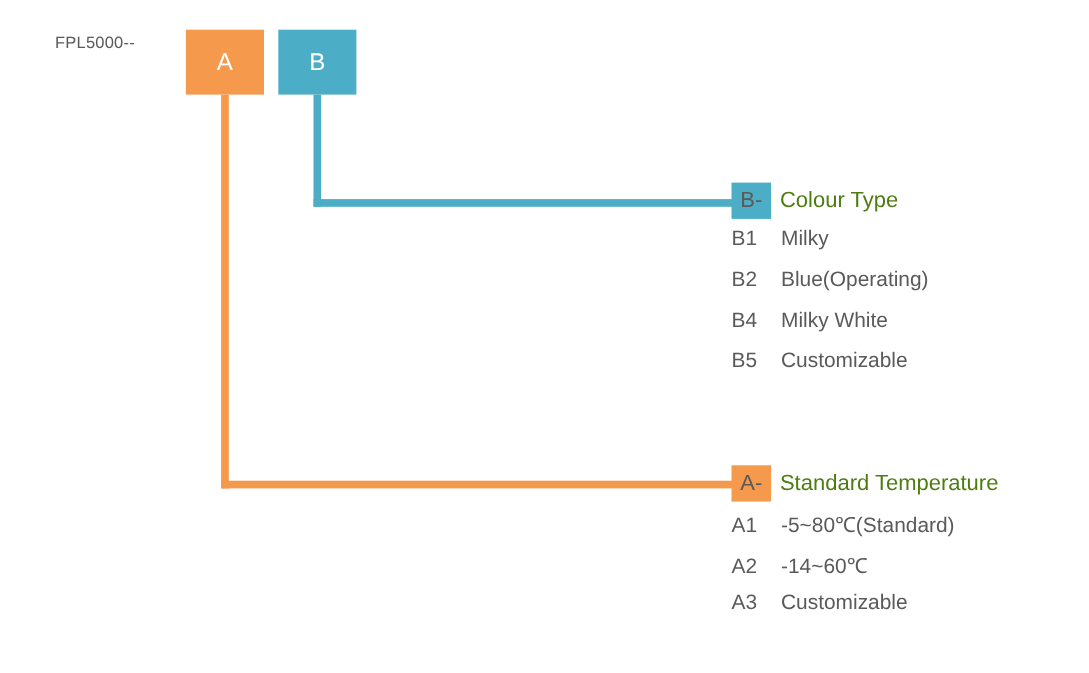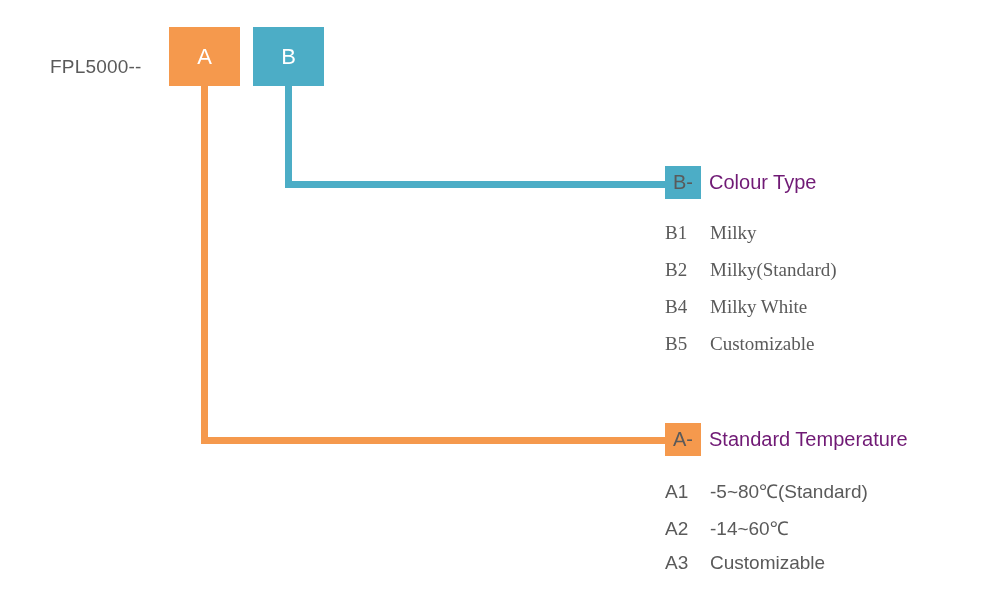--- a/index.html
+++ b/index.html
@@ -15,22 +15,22 @@
     width: 990px;
     height: 612px;
     background: #ffffff;
     overflow: hidden;
   }
 
   
   .prefix-label {
     position: absolute;
     left: 50px;
-    top: 56px;
-    font-size: 19px;
+    top: 31px;
+    font-size: 15px;
     color: #5a5a5a;
     letter-spacing: 0.2px;
     white-space: nowrap;
   }
   .code-box {
     position: absolute;
     width: 71px;
     height: 59px;
     top: 27px;
     display: flex;
@@ -112,21 +112,21 @@
     font-size: 20px;
     color: #5a5a5a;
     box-sizing: border-box;
   }
   .tag.teal { background: #4cadc6; }
   .tag.orange { background: #f5994d; }
 
   .heading-text {
     margin-left: 8px;
     font-size: 20px;
-    color: #701a75;
+    color: #4d7c0f;
     white-space: nowrap;
   }
 
   .option-row {
     display: flex;
     align-items: baseline;
     height: 37px;
     font-size: 19px;
     color: #5a5a5a;
   }
@@ -134,22 +134,22 @@
 
   .option-code {
     width: 36px;
     flex: none;
     white-space: nowrap;
   }
   .option-label {
     margin-left: 9px;
     white-space: nowrap;
   }
-  .group-b .options { margin-top: 23px; font-family: Liberation Serif, serif; }
-  .group-a .options { margin-top: 22px; }
+  .group-b .options { margin-top: 8px; }
+  .group-a .options { margin-top: 8px; }
 </style>
 </head>
 <body>
 
 <div id="diagram">
 
   <div class="prefix-label">FPL5000--</div>
 
   <div class="code-box box-a">
     <span>A</span>
@@ -169,21 +169,21 @@
       <div class="tag teal">B-</div>
       <div class="heading-text">Colour Type</div>
     </div>
     <div class="options">
       <div class="option-row">
         <span class="option-code">B1</span>
         <span class="option-label">Milky</span>
       </div>
       <div class="option-row">
         <span class="option-code">B2</span>
-        <span class="option-label">Milky(Standard)</span>
+        <span class="option-label">Blue(Operating)</span>
       </div>
       <div class="option-row">
         <span class="option-code">B4</span>
         <span class="option-label">Milky White</span>
       </div>
       <div class="option-row">
         <span class="option-code">B5</span>
         <span class="option-label">Customizable</span>
       </div>
     </div>

